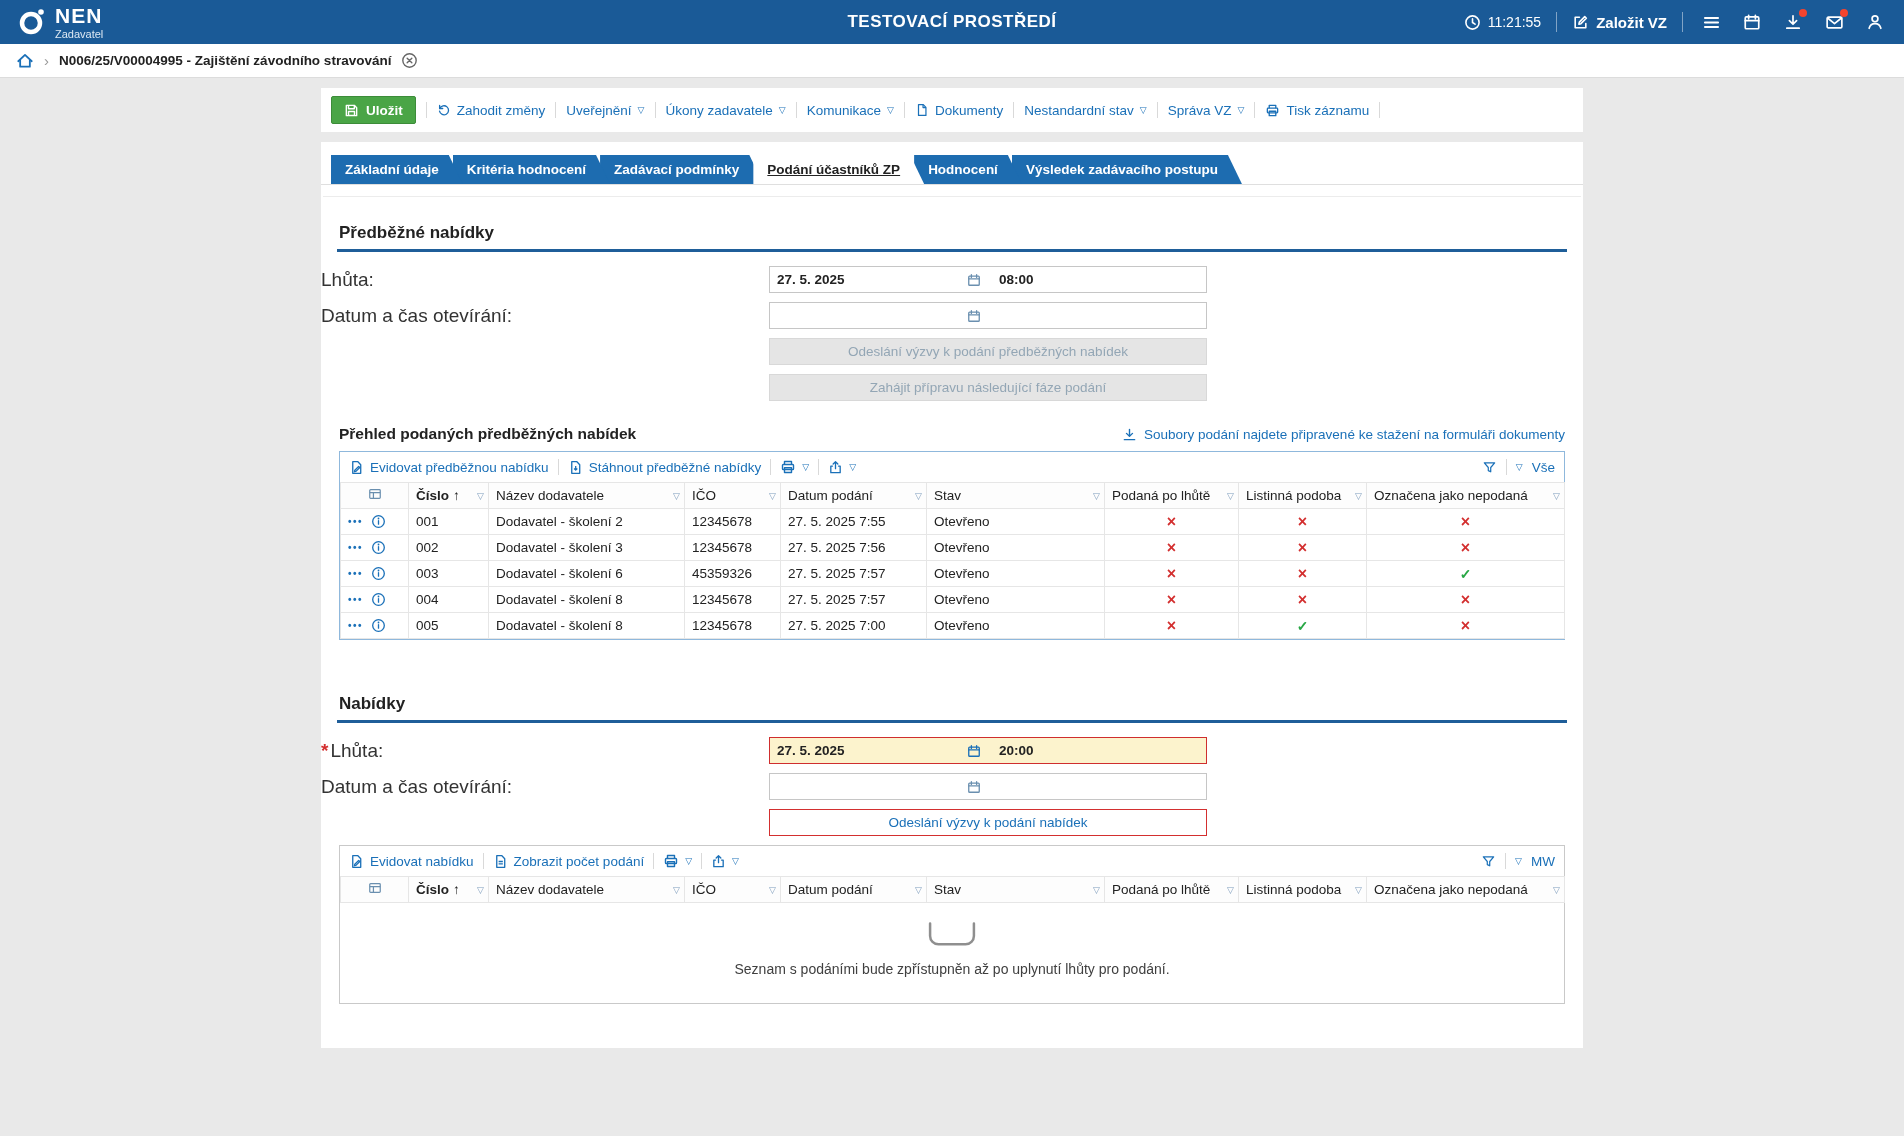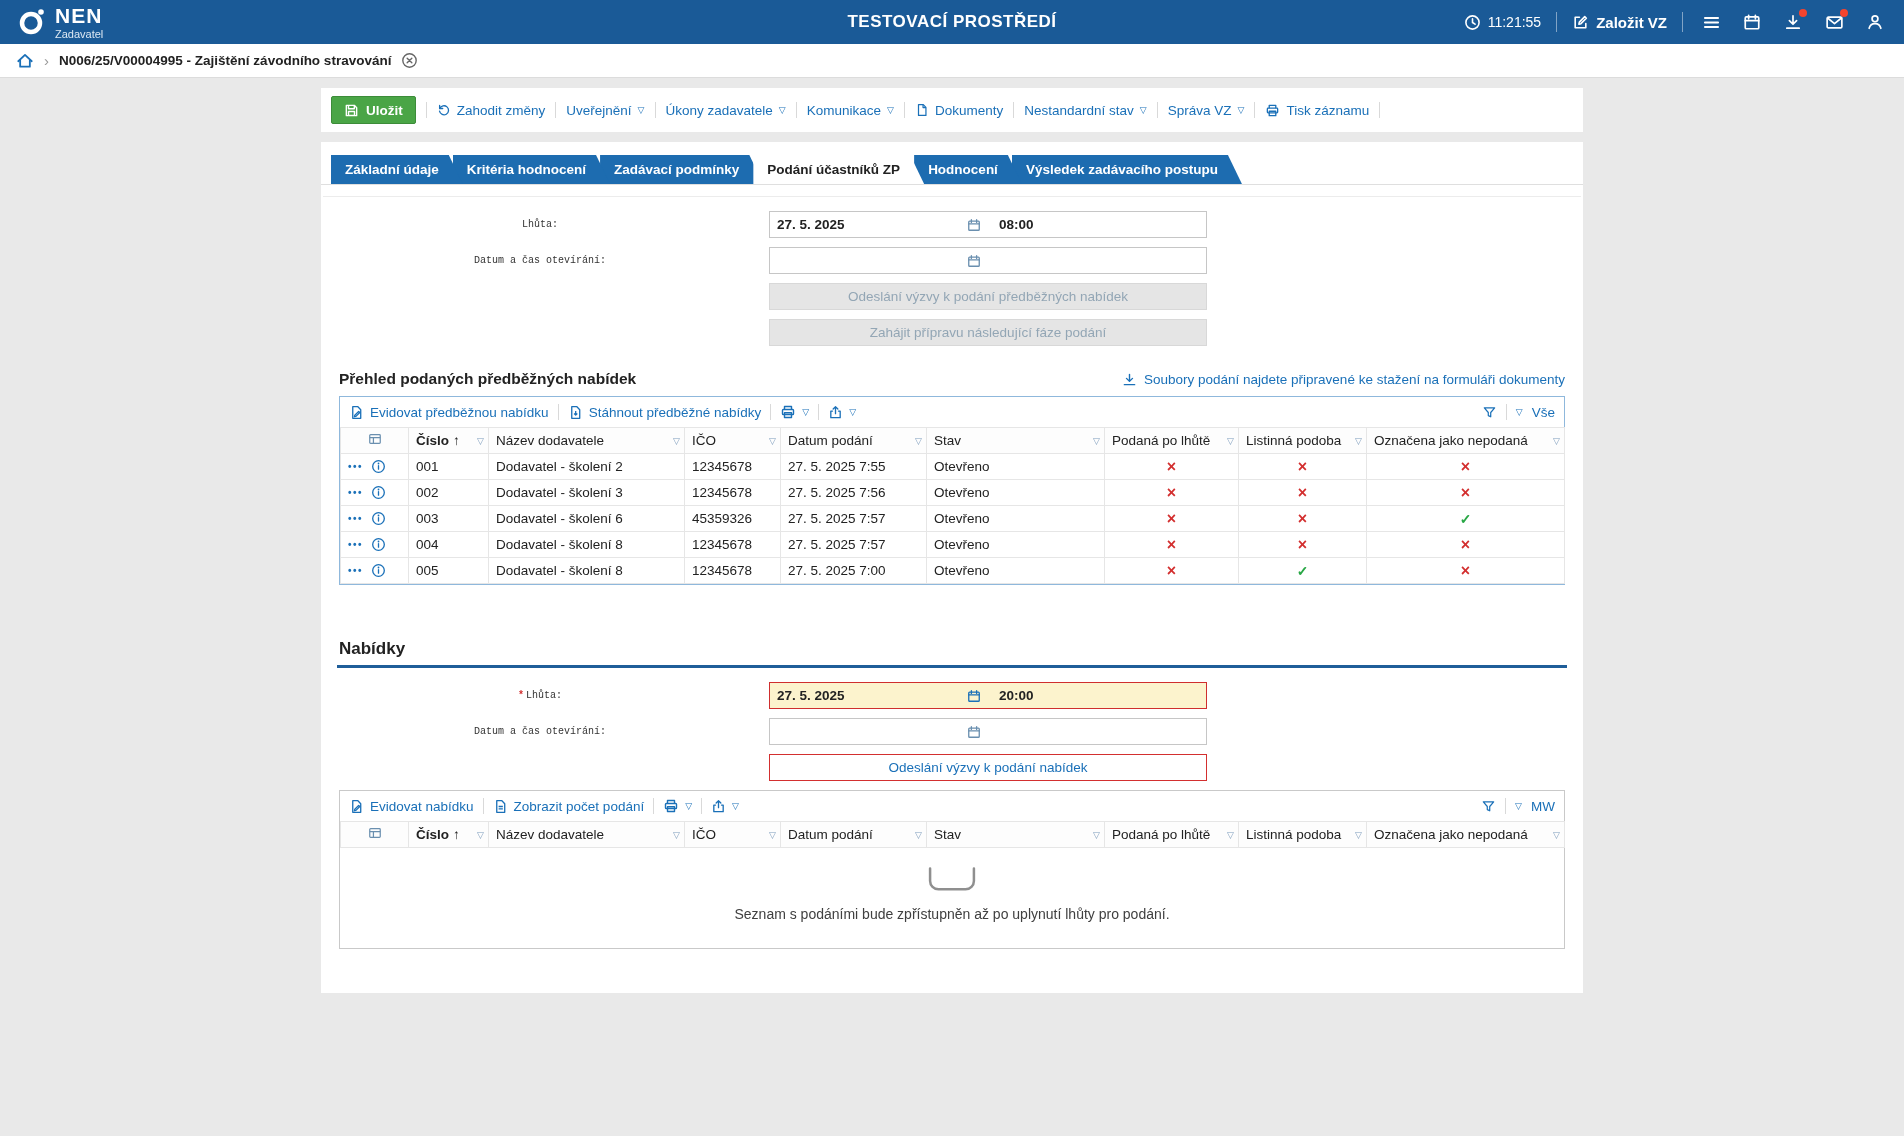--- a/index.html
+++ b/index.html
@@ -70,21 +70,21 @@
 
   
   .section-title {
     font-size: 17px; font-weight: bold; color: #222;
     margin: 18px 16px 0; padding: 8px 2px 6px; border-bottom: 3px solid #1f5e99;
   }
   .section-title.spaced { margin-top: 46px; }
 
   .form { margin-top: 14px; }
   .frow { display: flex; align-items: center; margin: 9px 0; }
-  .flabel { width: 448px; text-align: center; padding-right: 10px; font-size: 10px; color: #333; font-family: Liberation Mono, monospace; }
+  .flabel { width: 448px; text-align: left; padding-right: 10px; font-size: 19px; color: #333; }
   .ffield { width: 438px; }
   .req { color: #d32f2f; font-weight: bold; margin-right: 2px; }
 
   .dtfield { display: flex; align-items: stretch; height: 27px; border: 1px solid #c6c6c6; background: #fff; cursor: text; }
   .dt-date { flex: 0 0 50%; display: flex; align-items: center; justify-content: space-between; padding: 0 7px; }
   .dt-time { flex: 1; display: flex; align-items: center; padding: 0 11px; }
   .val { font-size: 13.5px; font-weight: bold; color: #222; }
   .cal-ic { color: #6a8faf; display: flex; cursor: pointer; }
   .dtfield.required { background: #fcf3cd; border-color: #cf2e2e; }
   .dtfield.required .cal-ic { color: #1a70b8; }
@@ -311,27 +311,28 @@
         <span class="tb-sep"></span>
       </div>
   </div>
 
   <div class="content-card">
 
     <div class="tabs">
         <div class="tab" style="z-index: 20;">Základní údaje</div>
         <div class="tab" style="z-index: 19;">Kritéria hodnocení</div>
         <div class="tab" style="z-index: 18;">Zadávací podmínky</div>
-        <div class="tab active" style="z-index: 30;">Podání účastníků ZP</div>
+        <div class="tab active" style="z-index: 30; text-decoration: underline;">Podání účastníků ZP</div>
         <div class="tab" style="z-index: 16;">Hodnocení</div>
         <div class="tab" style="z-index: 15;">Výsledek zadávacího postupu</div>
       </div>
     <div class="subline"></div>
 
     <section>
+      <h2 class="section-title">Předběžné nabídky</h2>
 
       <div class="form">
         <div class="frow">
           <div class="flabel">Lhůta:</div>
           <div class="ffield">
             <div class="dtfield">
               <span class="dt-date">
                 <span class="val">27. 5. 2025</span>
                 <span class="cal-ic">
                   <svg width="14" height="14" viewBox="0 0 16 16" fill="none" stroke="currentColor" stroke-width="1.5" stroke-linecap="round">

